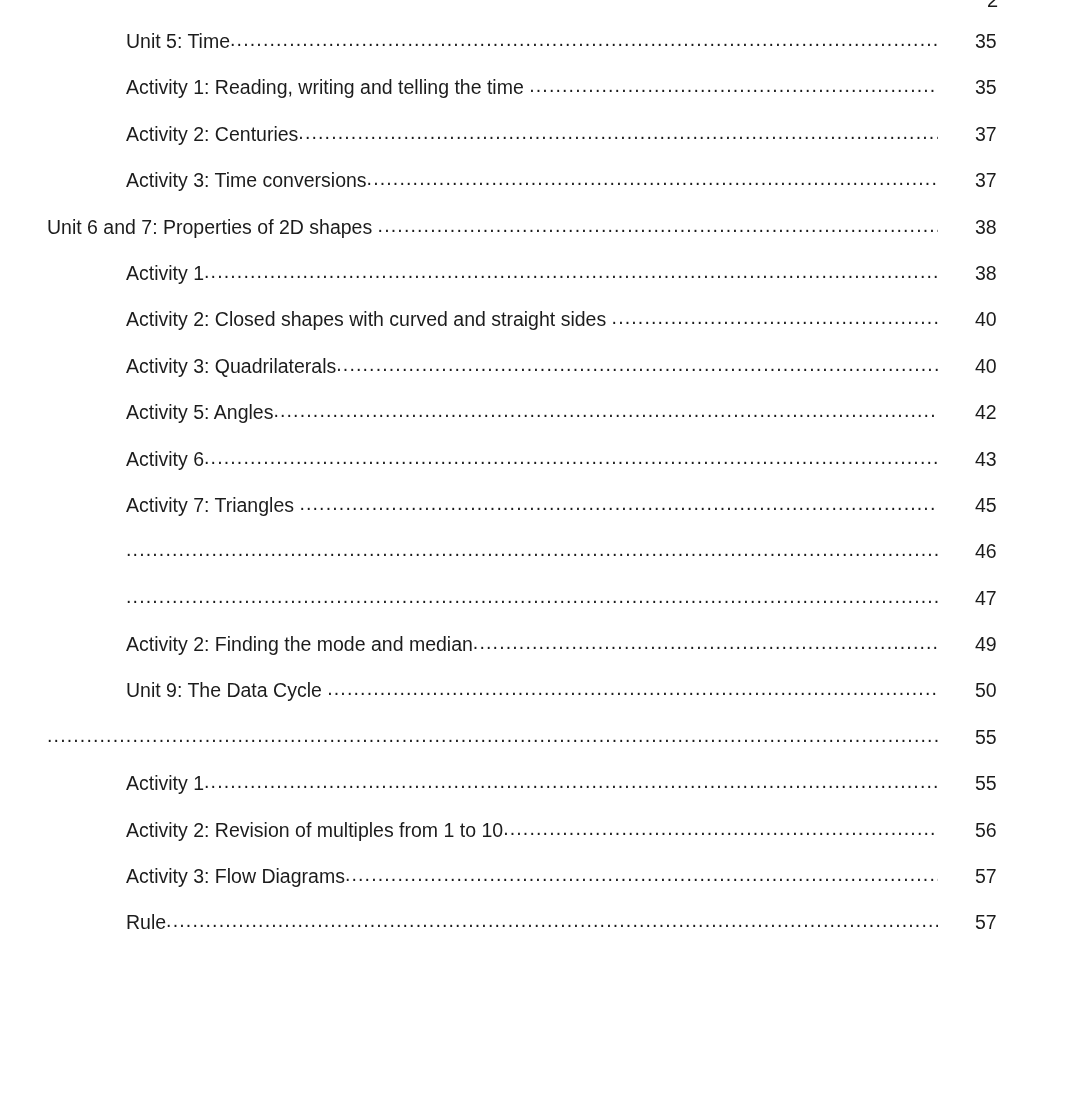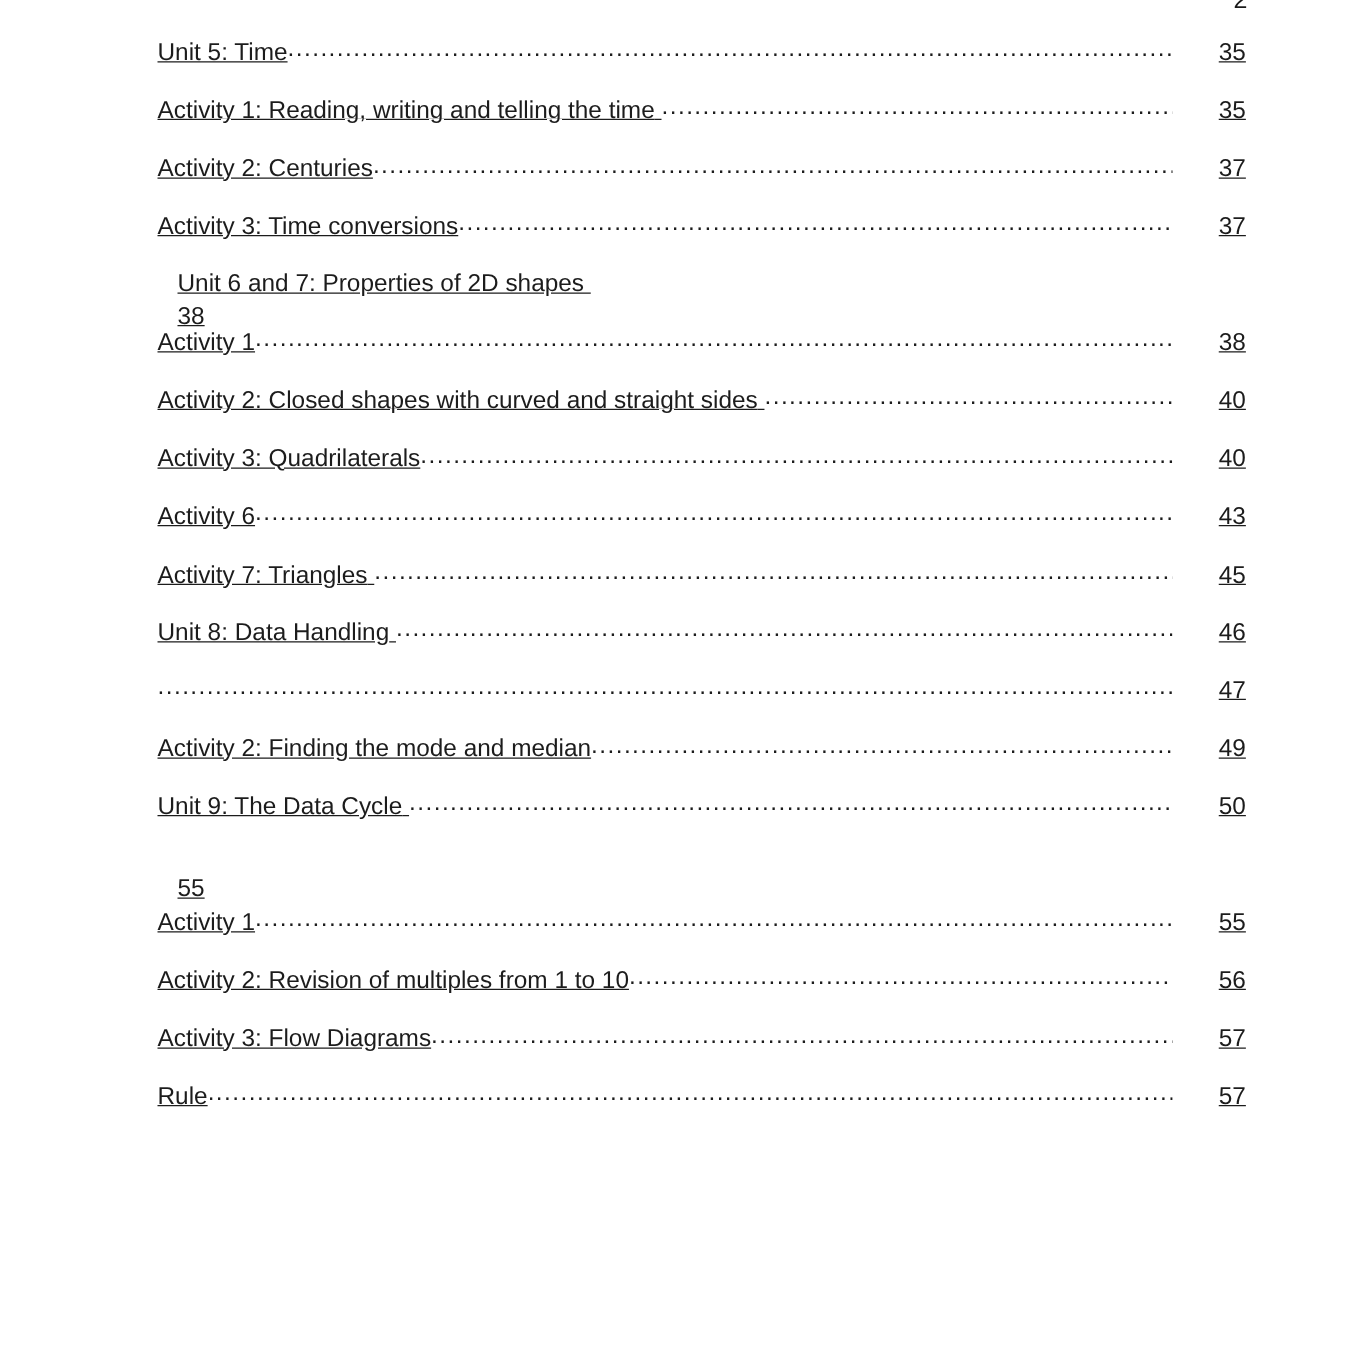--- a/index.html
+++ b/index.html
@@ -42,24 +42,23 @@
   }
 
   .toc-entry {
     display: flex;
     align-items: baseline;
     height: 46.4px;
     font-size: 19.5px;
     line-height: 26px;
     color: #1c1c1c;
     white-space: nowrap;
-    text-decoration: underline;
-  }
-
-  .toc-entry.level-1 { padding-left: 105px; flex-direction: column; }
+  }
+
+  .toc-entry.level-1 { padding-left: 47px; }
   .toc-entry.level-2 { padding-left: 126px; }
 
   .toc-entry .entry-title {
     flex: 0 0 auto;
   }
 
   
   .toc-entry.gap .entry-title::after {
     content: " ";
     white-space: pre;
@@ -132,31 +131,35 @@
         <span class="entry-title">Activity 2: Closed shapes with curved and straight sides</span>
         <span class="leader"></span>
         <span class="entry-page">40</span>
       </div>
       <div class="toc-entry level-2">
         <span class="entry-title">Activity 3: Quadrilaterals</span>
         <span class="leader"></span>
         <span class="entry-page">40</span>
       </div>
       <div class="toc-entry level-2">
+        <span class="entry-title">Activity 5: Angles</span>
+        <span class="leader"></span>
+        <span class="entry-page">42</span>
+      </div>
+      <div class="toc-entry level-2">
         <span class="entry-title">Activity 6</span>
         <span class="leader"></span>
         <span class="entry-page">43</span>
       </div>
       <div class="toc-entry level-2 gap">
         <span class="entry-title">Activity 7: Triangles</span>
         <span class="leader"></span>
         <span class="entry-page">45</span>
       </div>
       <div class="toc-entry level-2 gap">
-        <span class="entry-title">Unit 8: Data Handling</span>
         <span class="leader"></span>
         <span class="entry-page">46</span>
       </div>
       <div class="toc-entry level-2">
         <span class="leader"></span>
         <span class="entry-page">47</span>
       </div>
       <div class="toc-entry level-2">
         <span class="entry-title">Activity 2: Finding the mode and median</span>
         <span class="leader"></span>

